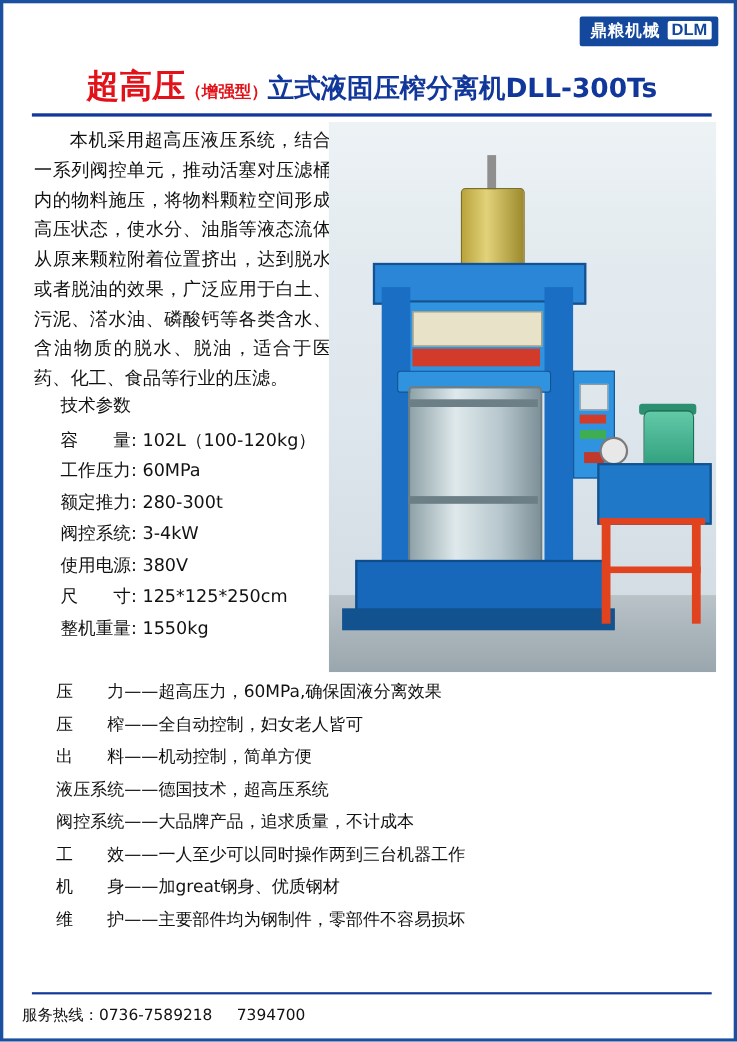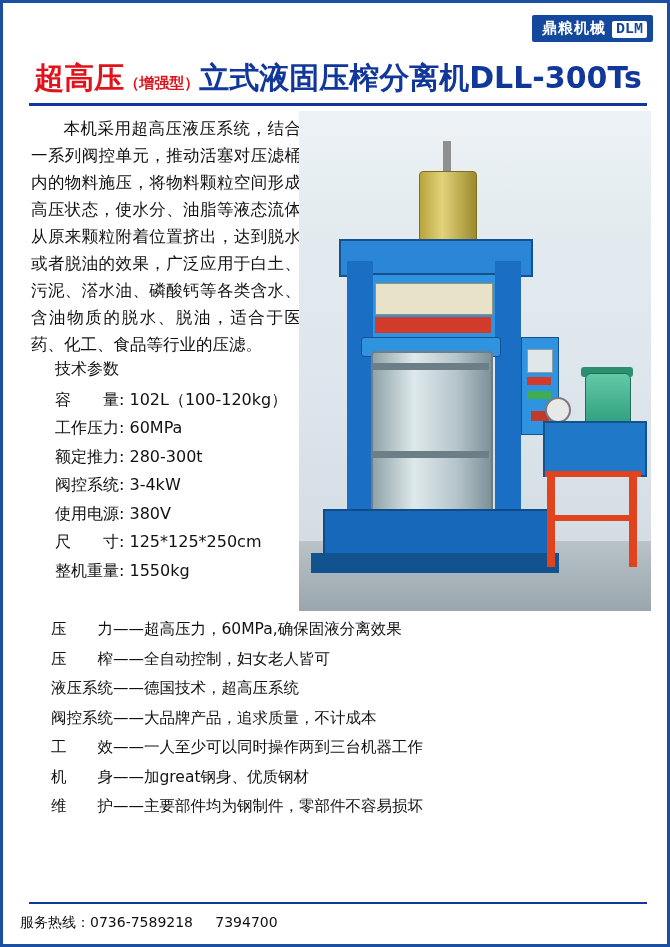--- a/index.html
+++ b/index.html
@@ -12,52 +12,52 @@
   .page{
     position:relative;
     width:670px;height:947px;
     box-sizing:border-box;
     border:3px solid #1b4fa0;
     background:#ffffff;
   }
   
   .brand{
     position:absolute;top:12px;right:14px;
-    display:flex;align-items:flex-end;
+    display:flex;align-items:flex-start;
     background:#14489c;
     padding:4px 6px 4px 10px;
     border-radius:2px;
   }
   .brand-cn{
     color:#ffffff;font-size:15px;font-weight:bold;letter-spacing:1px;
     font-family:"DejaVu Sans",sans-serif;
   }
   .brand-en{
     margin-left:6px;
     background:#ffffff;color:#14489c;
     font-size:15px;font-weight:bold;
     padding:0 4px;border-radius:2px;
-    font-family:Liberation Mono, monospace;
+    font-family:Liberation Sans, sans-serif;
   }
   .title-row{
     position:absolute;top:55px;left:0;width:670px;
     text-align:center;
     white-space:nowrap;
   }
   .title-red{
     color:#e2121a;font-size:30px;font-weight:bold;
     font-family:"DejaVu Sans",sans-serif;
     letter-spacing:0px;
   }
   .title-red-sub{
     color:#e2121a;font-size:15px;font-weight:bold;
     font-family:"DejaVu Sans",sans-serif;
   }
   .title-blue{
-    color:#12379a;font-size:30px;font-weight:bold;
+    color:#12379a;font-size:24px;font-weight:bold;
     font-family:"DejaVu Sans",sans-serif;
   }
   .title-rule{
     position:absolute;top:100px;left:26px;width:618px;height:3px;
     background:#12379a;
   }
   
   .intro{
     position:absolute;top:112px;left:28px;width:270px;
     font-size:16.5px;line-height:27px;color:#111111;
@@ -193,20 +193,21 @@
     <div class="spec-row"><span>额定推力:</span> <span>280-300t</span></div>
     <div class="spec-row"><span>阀控系统:</span> <span>3-4kW</span></div>
     <div class="spec-row"><span>使用电源:</span> <span>380V</span></div>
     <div class="spec-row"><span>尺　　寸:</span> <span>125*125*250cm</span></div>
     <div class="spec-row"><span>整机重量:</span> <span>1550kg</span></div>
   </div>
 
   <div class="features">
     <div class="feat-row"><span>压　　力</span><span>——</span><span>超高压力，60MPa,确保固液分离效果</span></div>
     <div class="feat-row"><span>压　　榨</span><span>——</span><span>全自动控制，妇女老人皆可</span></div>
+    <div class="feat-row"><span>出　　料</span><span>——</span><span>机动控制，简单方便</span></div>
     <div class="feat-row"><span>液压系统</span><span>——</span><span>德国技术，超高压系统</span></div>
     <div class="feat-row"><span>阀控系统</span><span>——</span><span>大品牌产品，追求质量，不计成本</span></div>
     <div class="feat-row"><span>工　　效</span><span>——</span><span>一人至少可以同时操作两到三台机器工作</span></div>
     <div class="feat-row"><span>机　　身</span><span>——</span><span>加great钢身、优质钢材</span></div>
     <div class="feat-row"><span>维　　护</span><span>——</span><span>主要部件均为钢制件，零部件不容易损坏</span></div>
   </div>
 
   <div class="footer-rule"></div>
   <div class="footer"><span>服务热线：</span><span>0736-7589218</span>     <span>7394700</span></div>
 

